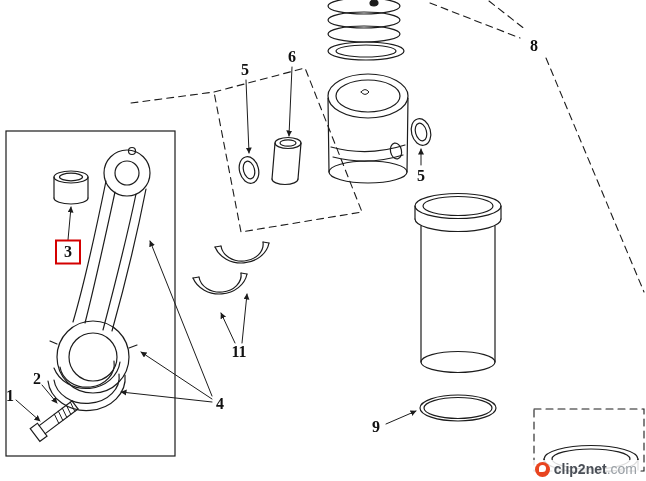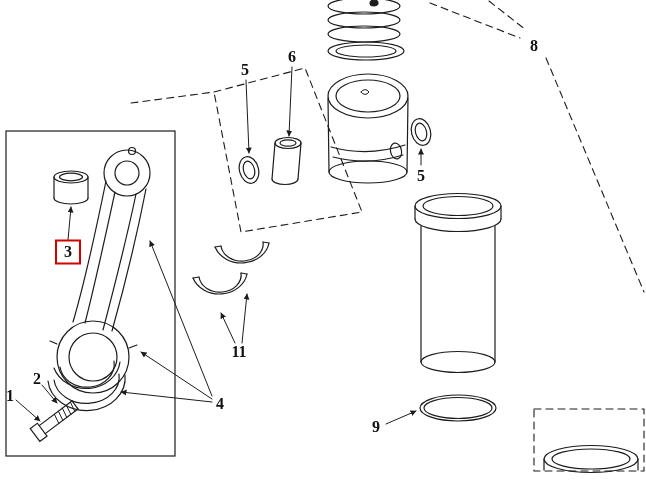--- a/index.html
+++ b/index.html
@@ -219,14 +219,20 @@
   <div class="callout" style="left:37px; top:379px;">2</div>
   <div class="callout boxed" style="left:68px; top:252px;">3</div>
   <div class="callout" style="left:220px; top:404px;">4</div>
   <div class="callout" style="left:245px; top:70px;">5</div>
   <div class="callout" style="left:292px; top:57px;">6</div>
   <div class="callout" style="left:421px; top:176px;">5</div>
   <div class="callout" style="left:534px; top:46px;">8</div>
   <div class="callout" style="left:376px; top:427px;">9</div>
   <div class="callout" style="left:239px; top:352px;">11</div>
 
+  <div class="watermark">
+    <span class="wm-logo"></span>
+    <span>
+      <span class="wm-brand">clip2net</span><span class="wm-suffix">.com</span>
+    </span>
+  </div>
 
 </div>
 
 </body></html>

